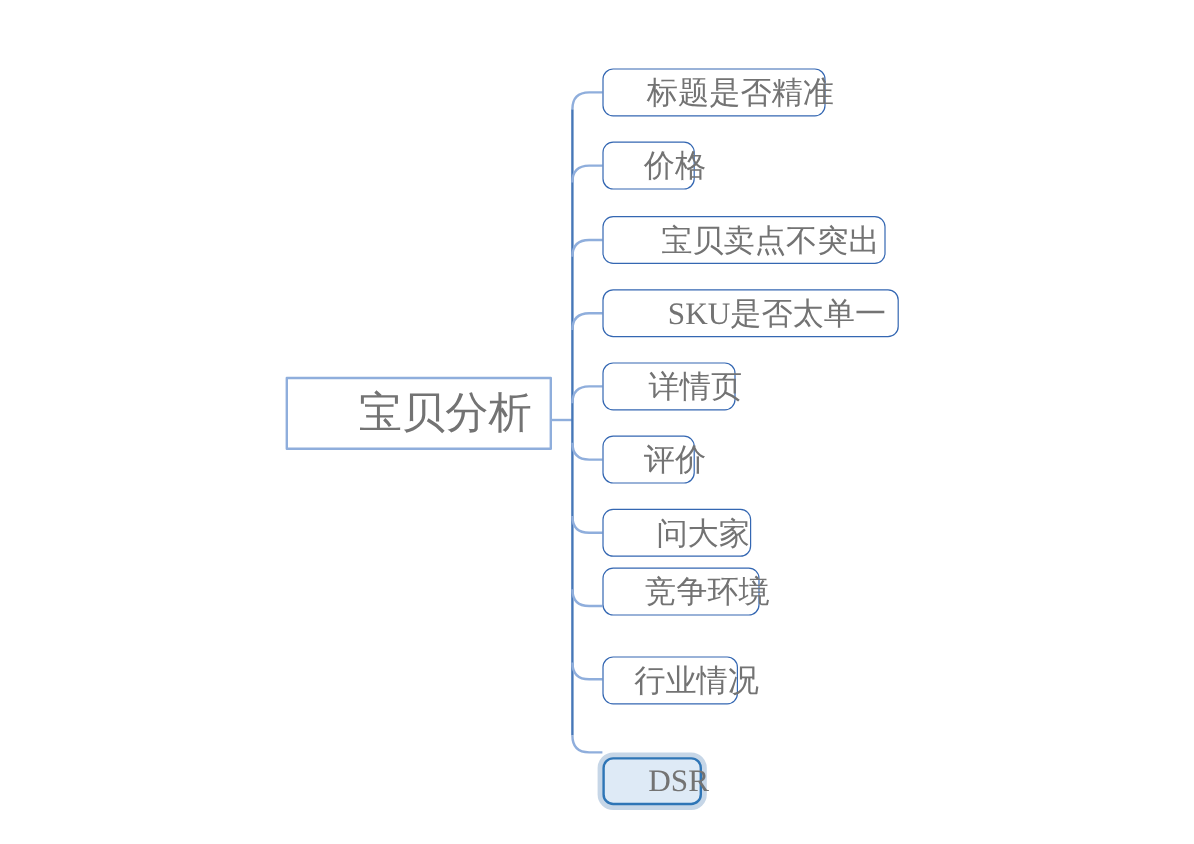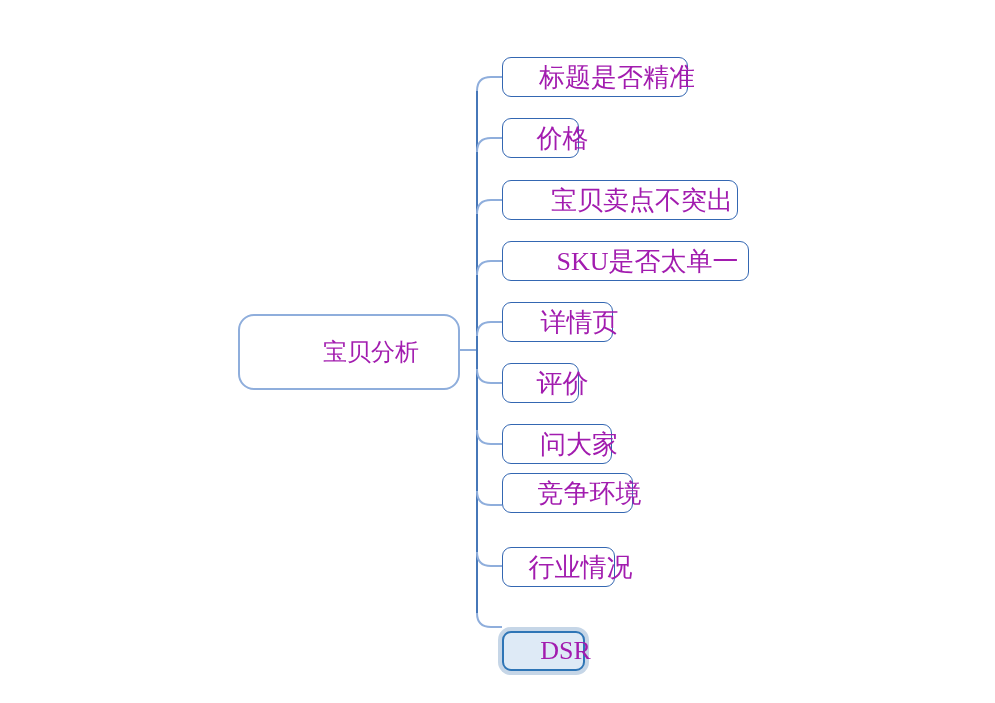--- a/index.html
+++ b/index.html
@@ -8,31 +8,31 @@
     width:995px;height:703px;
     background:#ffffff;
     overflow:hidden;
     font-family:"Liberation Serif","DejaVu Serif",serif;
   }
   .connectors{position:absolute;left:0;top:0;width:995px;height:703px;}
   .node{
     position:absolute;
     display:flex;align-items:center;justify-content:center;
     box-sizing:border-box;
-    color:#a21caf;
+    color:#737373;
     background:#ffffff;
     white-space:nowrap;
     cursor:default;
     padding-left:44px;
   }
   .root{
-    left:238px;top:314px;width:222px;height:76px;
+    left:238px;top:314px;width:222px;height:61px;
     border:2px solid #8FAEDC;
-    border-radius:16px;
-    font-size:24px;
+    border-radius:1px;
+    font-size:36px;
   }
   .child{
     left:502px;height:40px;
     border:1.5px solid #3467B2;
     border-radius:9px;
     font-size:26px;
   }
   .selected{
     background:#DEEAF6;
     border:2px solid #2E75B6;
@@ -70,21 +70,21 @@
   <div class="node child" style="top:118px;width:77px">价格</div>
 
   <div class="node child" style="top:180px;width:236px">宝贝卖点不突出</div>
 
   <div class="node child" style="top:241px;width:247px">SKU是否太单一</div>
 
   <div class="node child" style="top:302px;width:111px">详情页</div>
 
   <div class="node child" style="top:363px;width:77px">评价</div>
 
-  <div class="node child" style="top:424px;width:110px">问大家</div>
+  <div class="node child" style="top:424px;width:124px">问大家</div>
 
   <div class="node child" style="top:473px;width:131px">竞争环境</div>
 
   <div class="node child" style="top:547px;width:113px">行业情况</div>
 
   <div class="node child selected" style="top:607px;width:83px">DSR</div>
 
 </div>
 
 </body></html>

